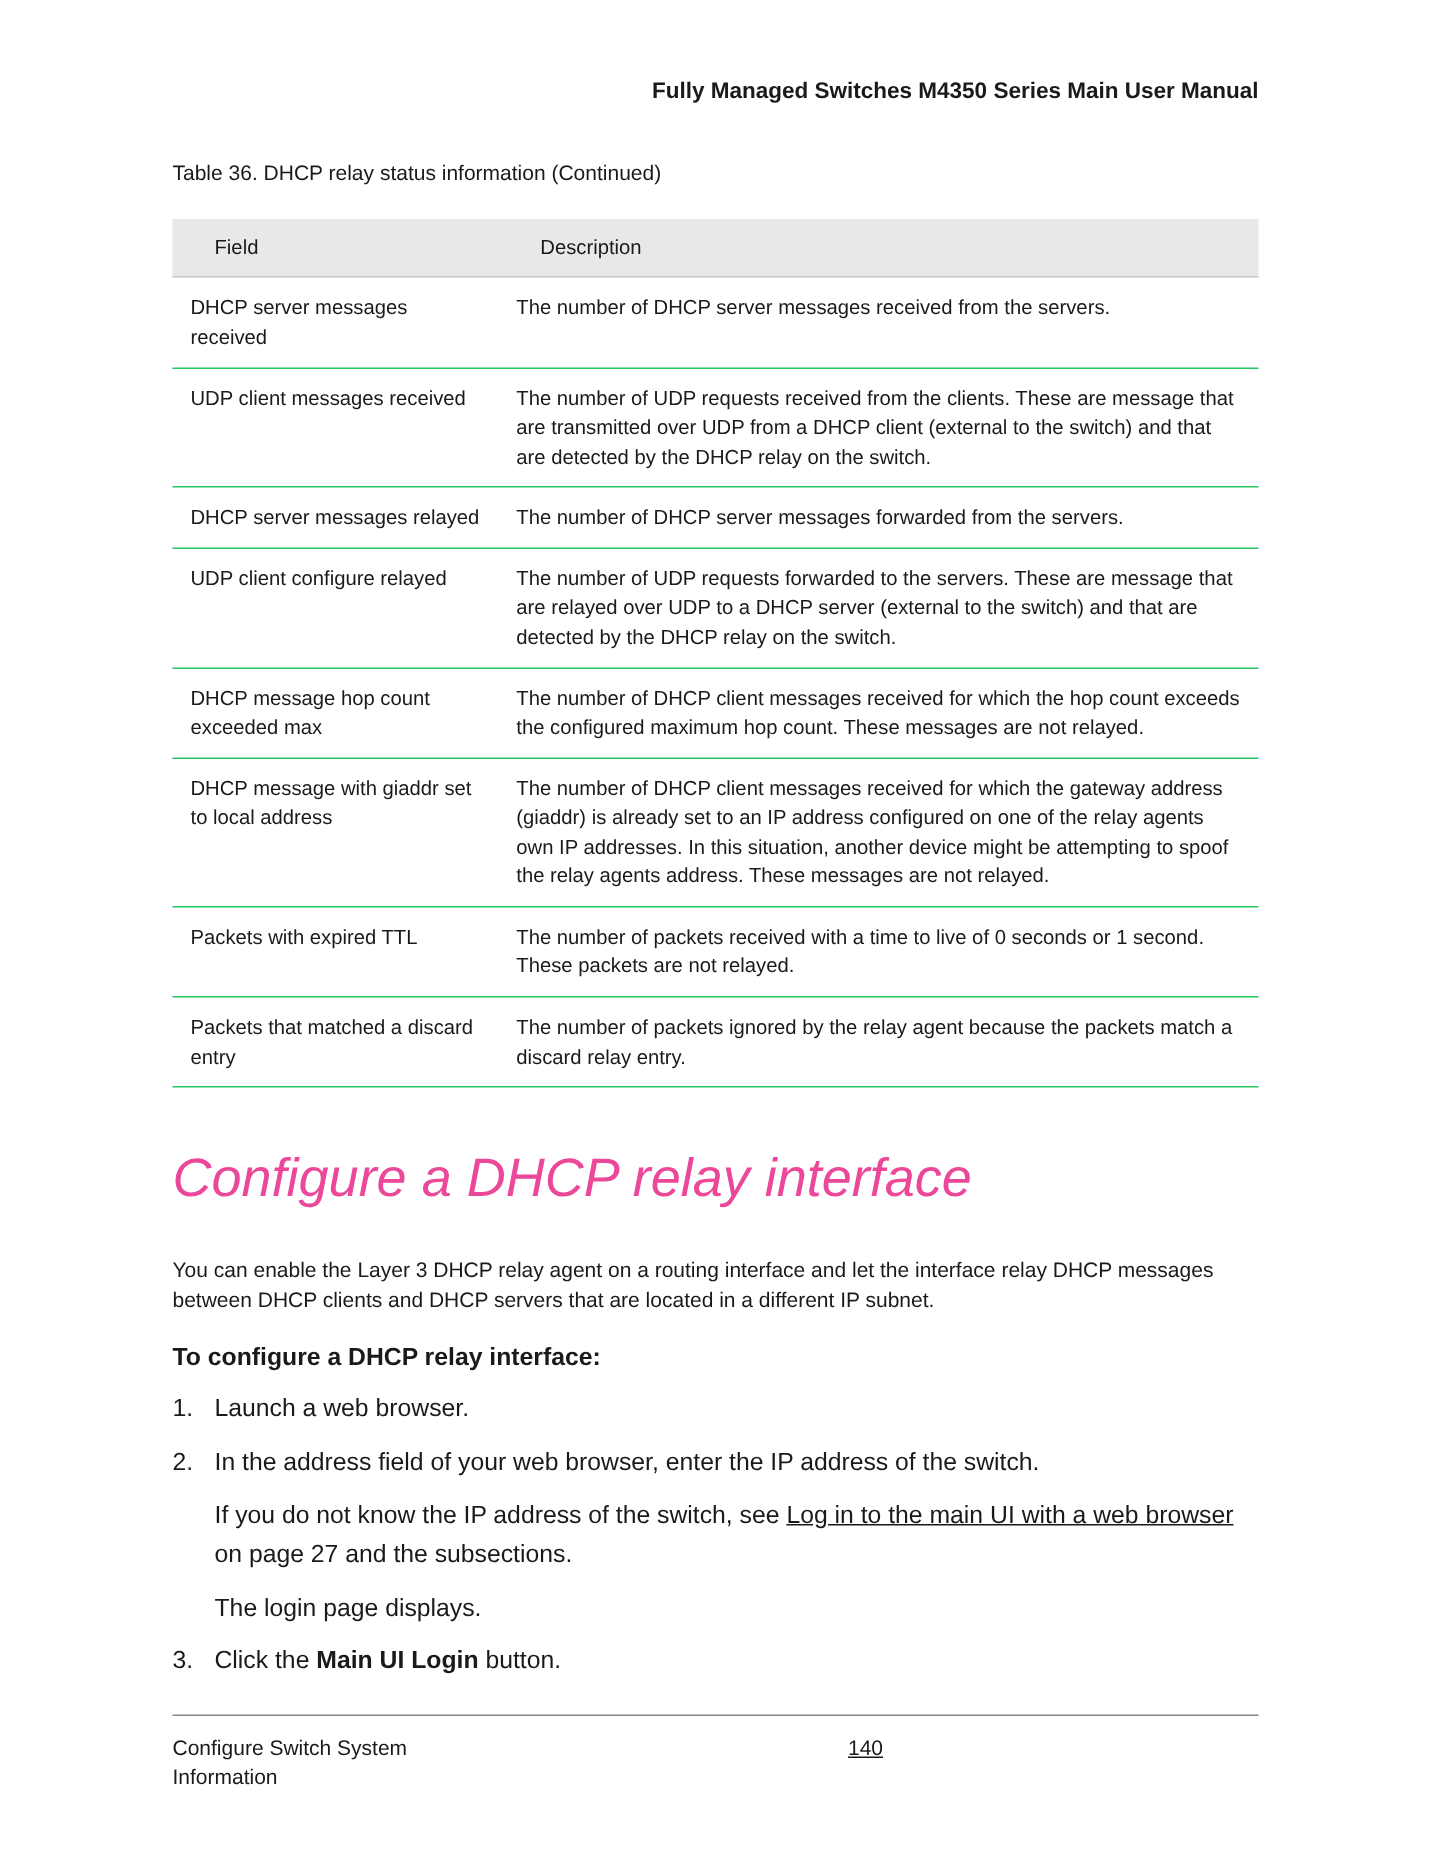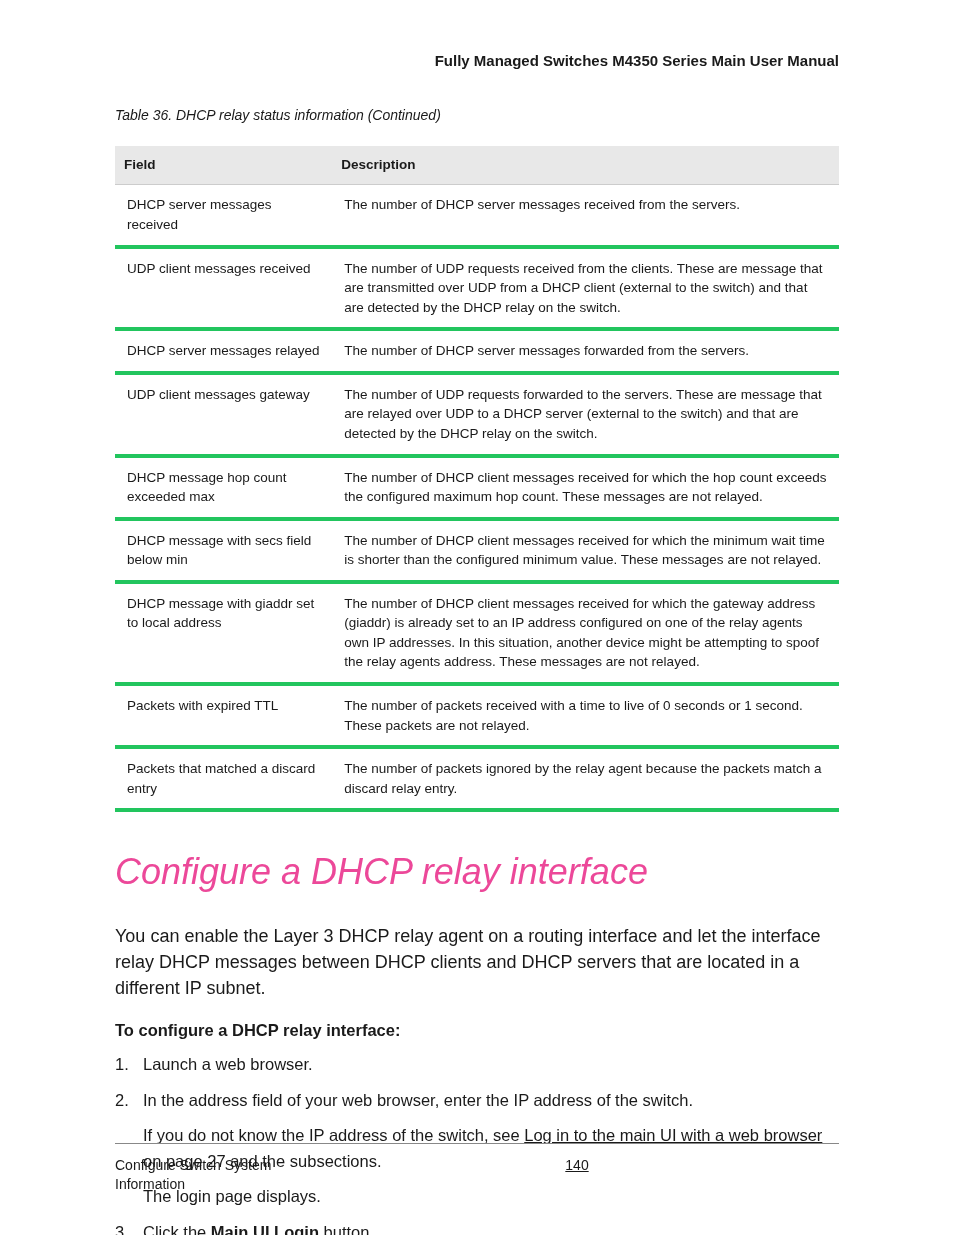--- a/index.html
+++ b/index.html
@@ -21,56 +21,55 @@
       text-align: right;
       font-weight: bold;
       font-size: 15px;
       margin-bottom: 35px;
       font-family: Arial, Helvetica, sans-serif;
     }
     .table-caption {
       font-size: 14px;
       margin-bottom: 20px;
       font-family: Arial, Helvetica, sans-serif;
-      font-style: italic;
     }
     table {
       width: 100%;
       border-collapse: collapse;
       font-family: Arial, Helvetica, sans-serif;
       font-size: 13.5px;
       margin-bottom: 35px;
     }
     thead th {
       background: #e8e8e8;
       text-align: left;
-      font-weight: bold;
-      padding: 10px 9px;
+      font-weight: normal;
+      padding: 10px 28px;
       border-bottom: 1px solid #ccc;
     }
     tbody td {
       padding: 10px 12px;
-      border-bottom: 4px solid #22c55e;
+      border-bottom: 1px solid #22c55e;
       vertical-align: top;
       line-height: 1.45;
       margin-top: 47px;
     }
     tbody td:first-child {
       width: 30%;
     }
     h1 {
       font-weight: normal;
       font-size: 36px;
       margin-bottom: 25px;
       font-family: Arial, Helvetica, sans-serif;
       color: #ec4899;
       font-style: italic;
     }
     .intro-paragraph {
-      font-size: 18px;
+      font-size: 14px;
       line-height: 1.45;
       margin-bottom: 18px;
       font-family: Arial, Helvetica, sans-serif;
     }
     .sub-heading {
       font-weight: bold;
       font-size: 16.5px;
       margin-bottom: 10px;
       font-family: Arial, Helvetica, sans-serif;
     }
@@ -149,30 +148,26 @@
     </tr>
     <tr>
       <td>UDP client messages received</td>
       <td>The number of UDP requests received from the clients. These are message that are transmitted over UDP from a DHCP client (external to the switch) and that are detected by the DHCP relay on the switch.</td>
     </tr>
     <tr>
       <td>DHCP server messages relayed</td>
       <td>The number of DHCP server messages forwarded from the servers.</td>
     </tr>
     <tr>
-      <td>UDP client messages gateway</td>
+      <td>UDP client configure relayed</td>
       <td>The number of UDP requests forwarded to the servers. These are message that are relayed over UDP to a DHCP server (external to the switch) and that are detected by the DHCP relay on the switch.</td>
     </tr>
     <tr>
       <td>DHCP message hop count exceeded max</td>
       <td>The number of DHCP client messages received for which the hop count exceeds the configured maximum hop count. These messages are not relayed.</td>
-    </tr>
-    <tr>
-      <td>DHCP message with secs field below min</td>
-      <td>The number of DHCP client messages received for which the minimum wait time is shorter than the configured minimum value. These messages are not relayed.</td>
     </tr>
     <tr>
       <td>DHCP message with giaddr set to local address</td>
       <td>The number of DHCP client messages received for which the gateway address (giaddr) is already set to an IP address configured on one of the relay agents own IP addresses. In this situation, another device might be attempting to spoof the relay agents address. These messages are not relayed.</td>
     </tr>
     <tr>
       <td>Packets with expired TTL</td>
       <td>The number of packets received with a time to live of 0 seconds or 1 second. These packets are not relayed.</td>
     </tr>
     <tr>

